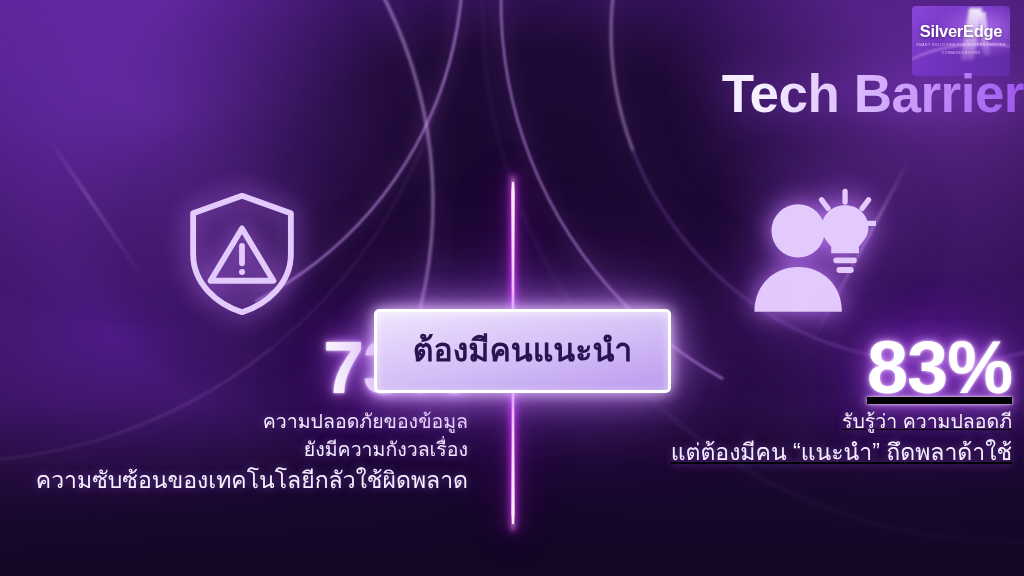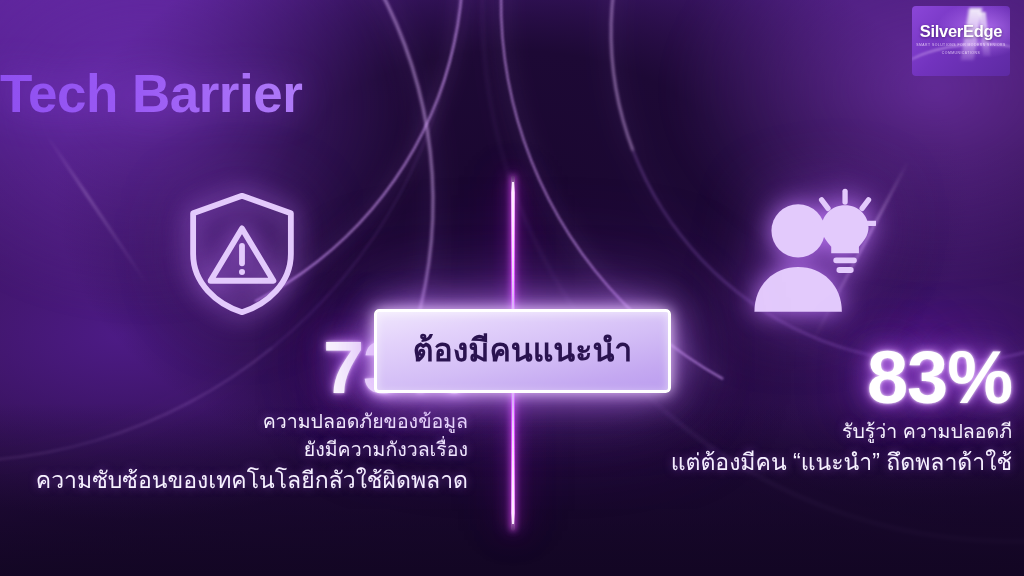--- a/index.html
+++ b/index.html
@@ -181,21 +181,21 @@
     margin-top: 3px;
     text-align: center;
     line-height: 1.5;
     white-space: nowrap;
   }
 
   
   .title {
     position: absolute;
     left: 0; right: 0; top: 63px;
-    text-align: left;
+    text-align: right;
     font-size: 53px;
     font-weight: 800;
     letter-spacing: -0.5px;
     background: linear-gradient(95deg,
       #8f4ff0 0%, #9b5bf5 14%, #b07cf8 30%, #cfa6fb 46%,
       #ecdcfe 62%, #f7f1ff 74%, #cda0fb 88%, #9c54ef 100%);
     -webkit-background-clip: text;
     background-clip: text;
     color: transparent;
     -webkit-text-fill-color: transparent;
@@ -253,21 +253,21 @@
   }
   .icon-shield svg, .icon-person-idea svg { width: 100%; height: 100%; display: block; }
 
   
   .stat {
     position: absolute;
     width: 450px;
     text-align: right;
   }
   .stat-left  { left: 18px;  top: 330px; }
-  .stat-right { left: 562px; top: 340px; }
+  .stat-right { left: 562px; top: 330px; text-decoration: underline; }
 
   .stat-number {
     font-size: 74px;
     font-weight: 800;
     letter-spacing: -1px;
     color: #ffffff;
     line-height: 1.02;
     text-shadow:
       0 0 3px rgba(255,255,255,0.85),
       0 0 10px rgba(215,150,255,0.95),

